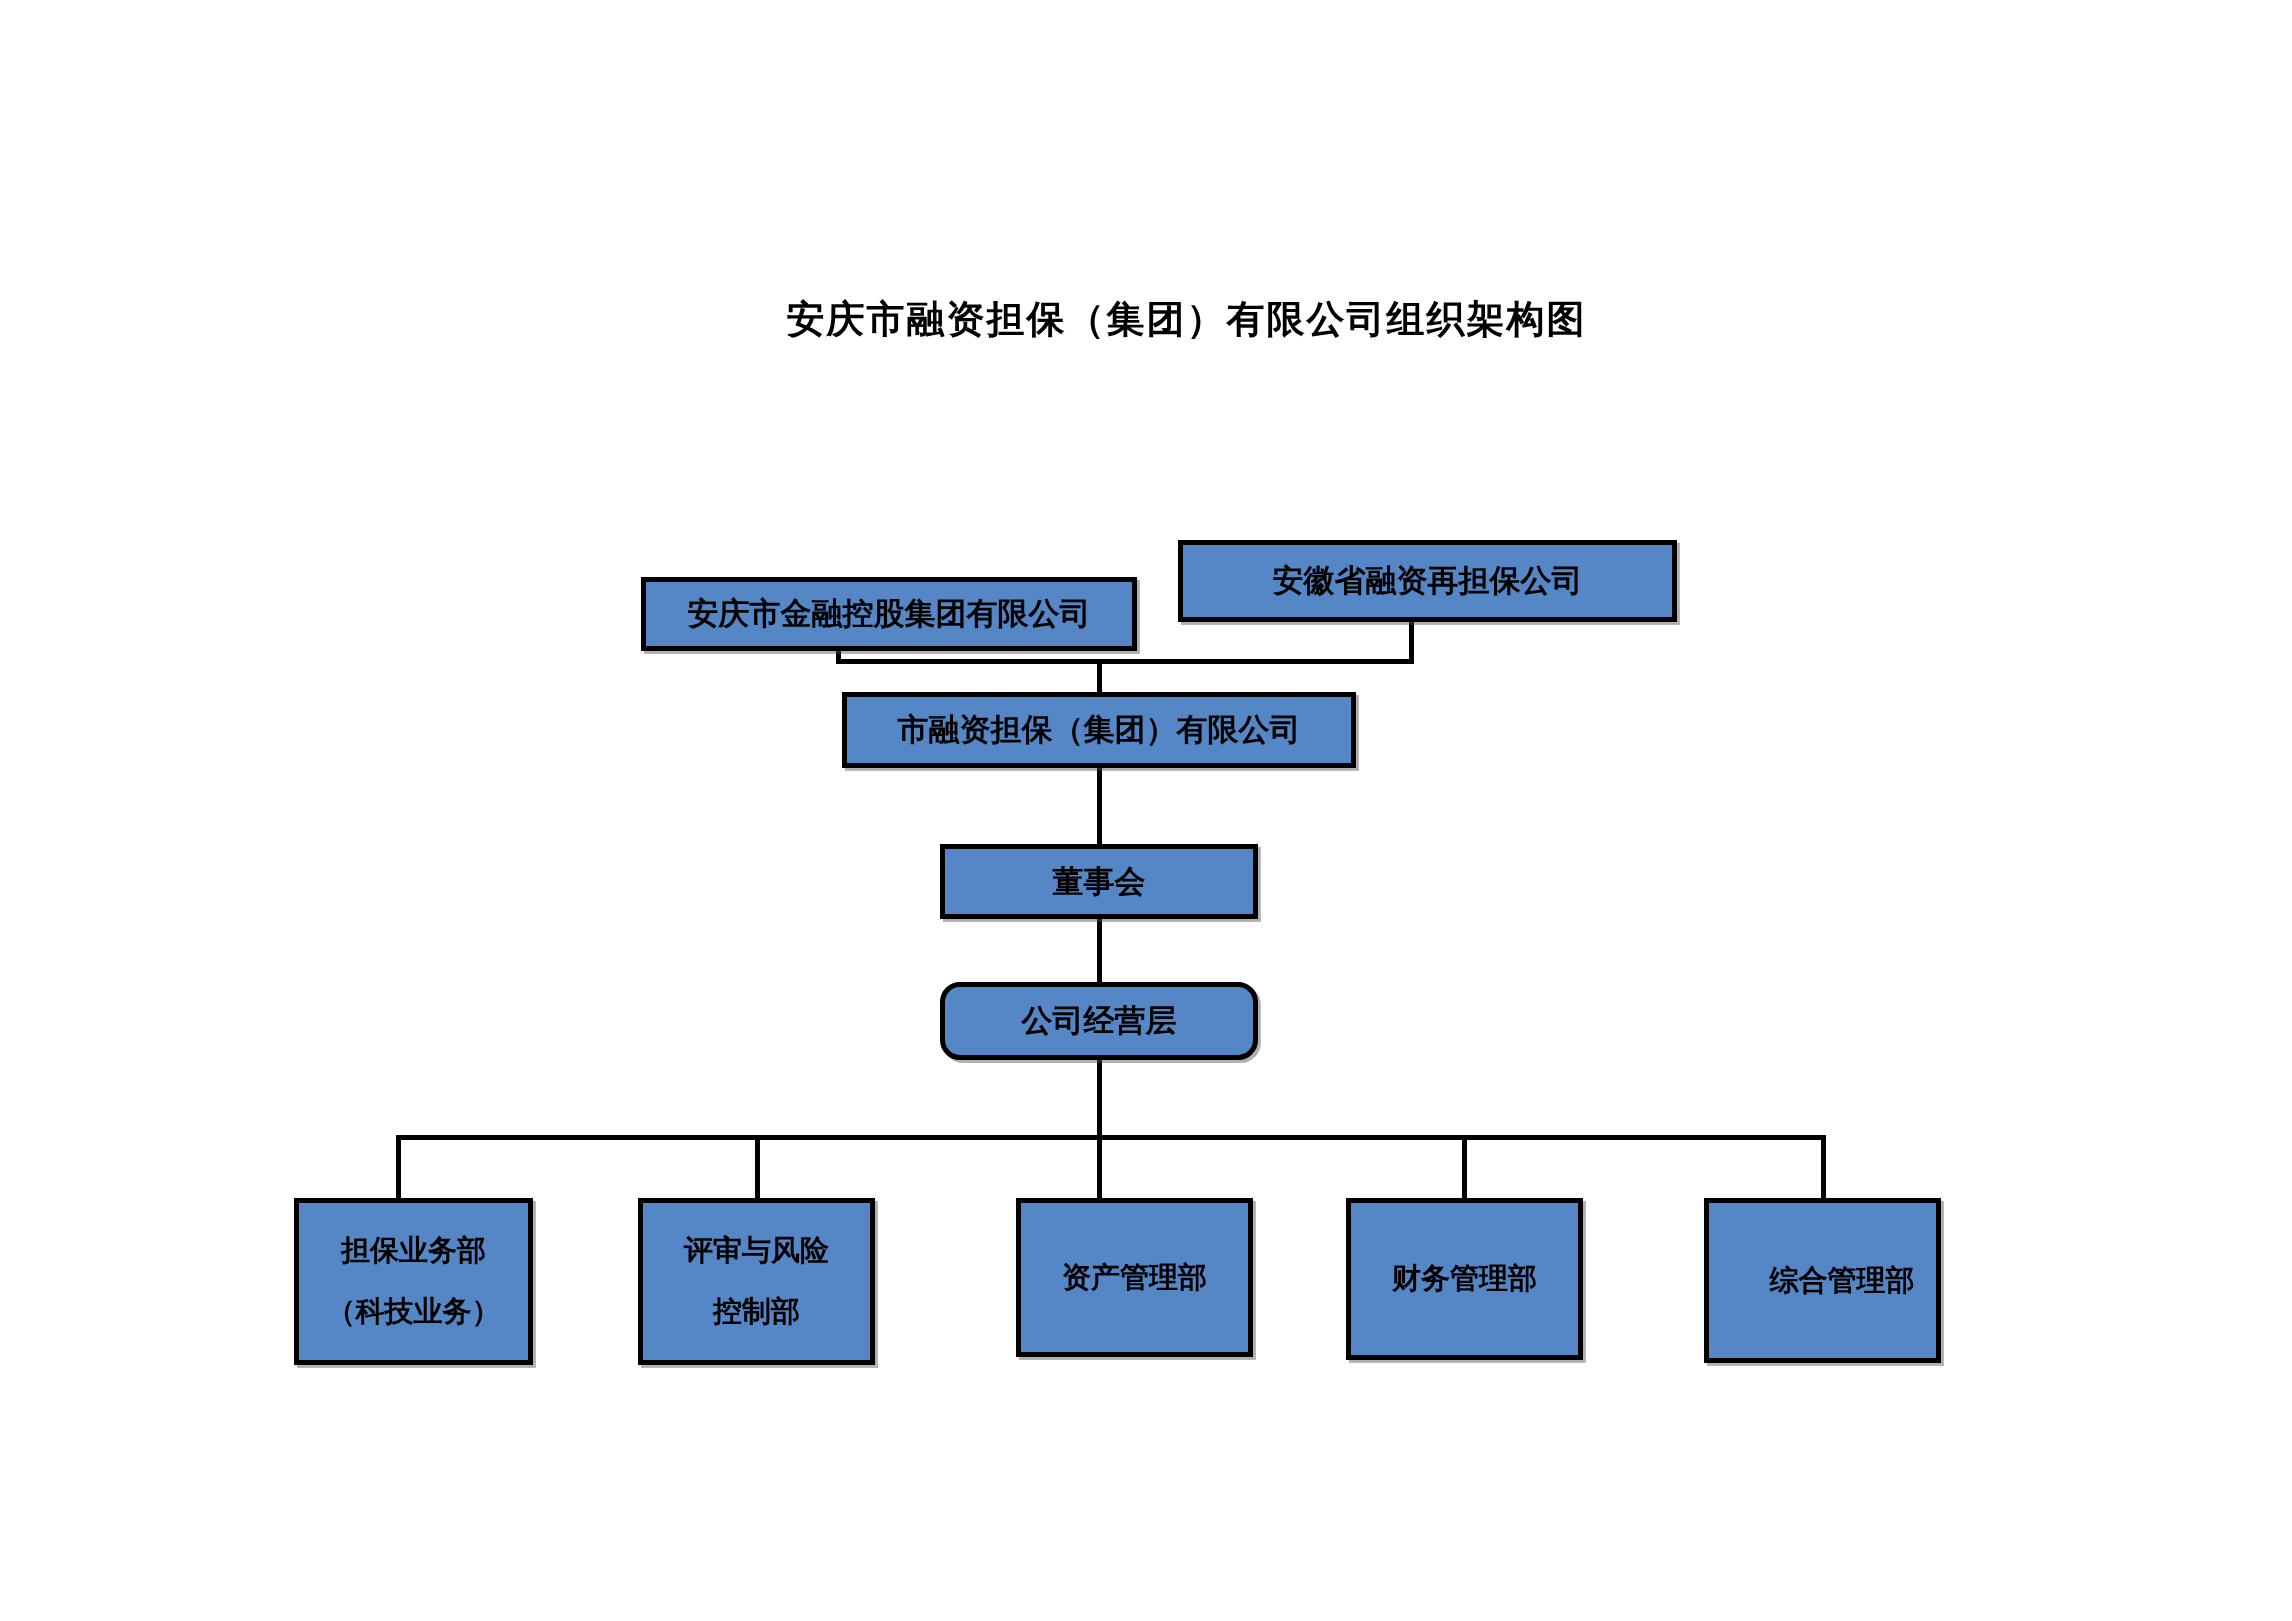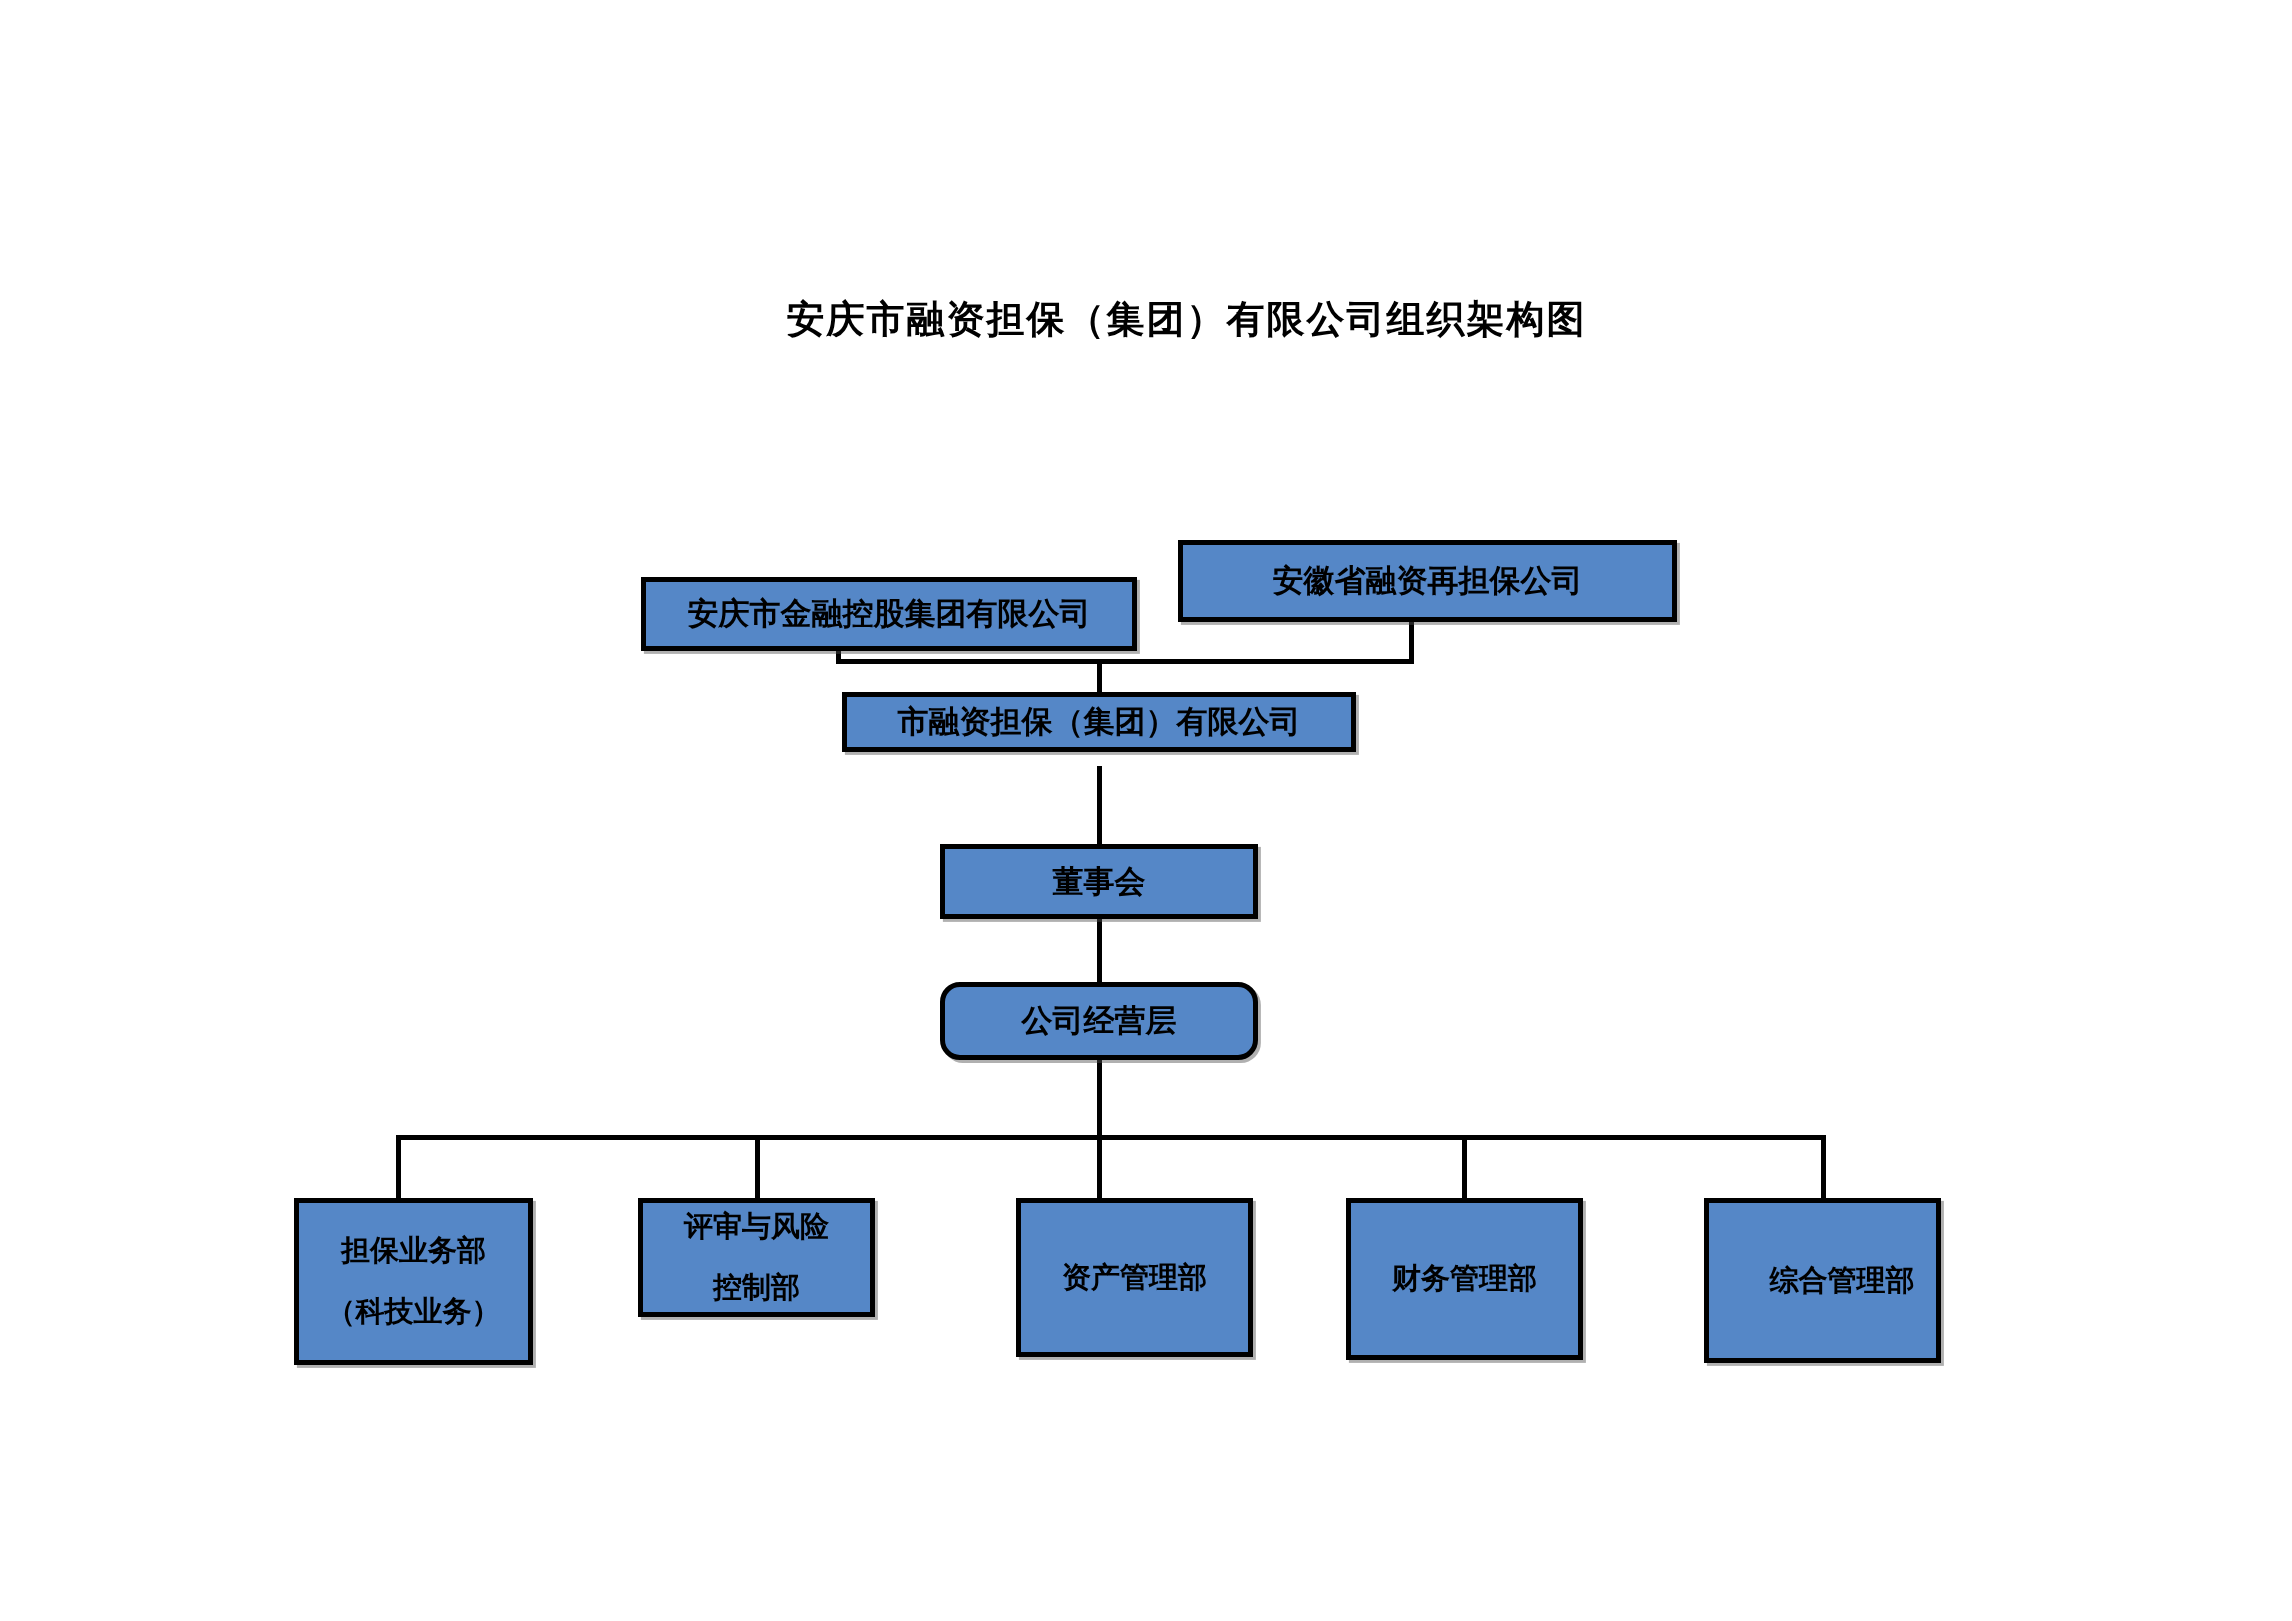--- a/index.html
+++ b/index.html
@@ -52,25 +52,25 @@
   .org-box.dept {
     row-gap: 27.4px;
   }
   .connector {
     position: absolute;
     background: var(--line, #000);
   }
   
   #box-parent-left   { left: 641px;  top: 542px;  width: 496px; height: 74px; margin-top: 35px; }
   #box-parent-right  { left: 1178px; top: 540px;  width: 499px; height: 82px; }
-  #box-company       { left: 842px;  top: 692px;  width: 514px; height: 60px; text-align: center; }
+  #box-company       { left: 842px;  top: 692px;  width: 514px; height: 76px; text-align: center; }
   #box-board         { left: 940px;  top: 844px;  width: 318px; height: 75px; }
   #box-management    { left: 940px;  top: 982px; width: 318px; height: 78px; border-radius: 20px; }
   #box-dept-0        { left: 294px;  top: 1198px; width: 239px; height: 167px; }
-  #box-dept-1        { left: 638px;  top: 1198px; width: 237px; height: 119px; }
+  #box-dept-1        { left: 638px;  top: 1198px; width: 237px; height: 167px; }
   #box-dept-2        { left: 980px; top: 1198px; width: 237px; height: 159px; margin-left: 36px; }
   #box-dept-3        { left: 1346px; top: 1198px; width: 237px; height: 162px; }
   #box-dept-4        { left: 1704px; top: 1198px; width: 237px; height: 165px; padding-left: 39px; }
 
   #conn-drop-parent-left  { left: 836px;  top: 615px;  width: 4.9px;    height: 46px; }
   #conn-drop-parent-right { left: 1409px; top: 620px;  width: 4.9px;    height: 40px; }
   #conn-rail-top          { left: 836px;  top: 659px;  width: 578px;  height: 4.9px;  }
   #conn-drop-company      { left: 1097px; top: 659px;  width: 4.9px;    height: 35px; }
   #conn-company-board     { left: 1097px; top: 766px;  width: 4.9px;    height: 79px; }
   #conn-board-management  { left: 1097px; top: 917px;  width: 4.9px;    height: 67px; }

